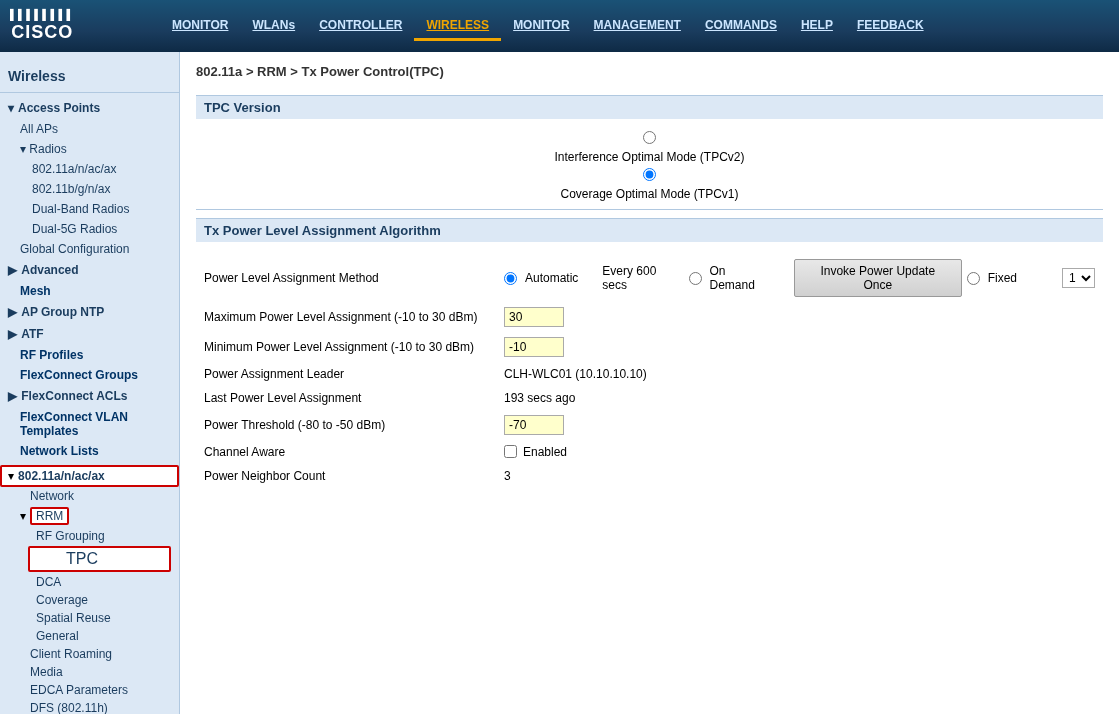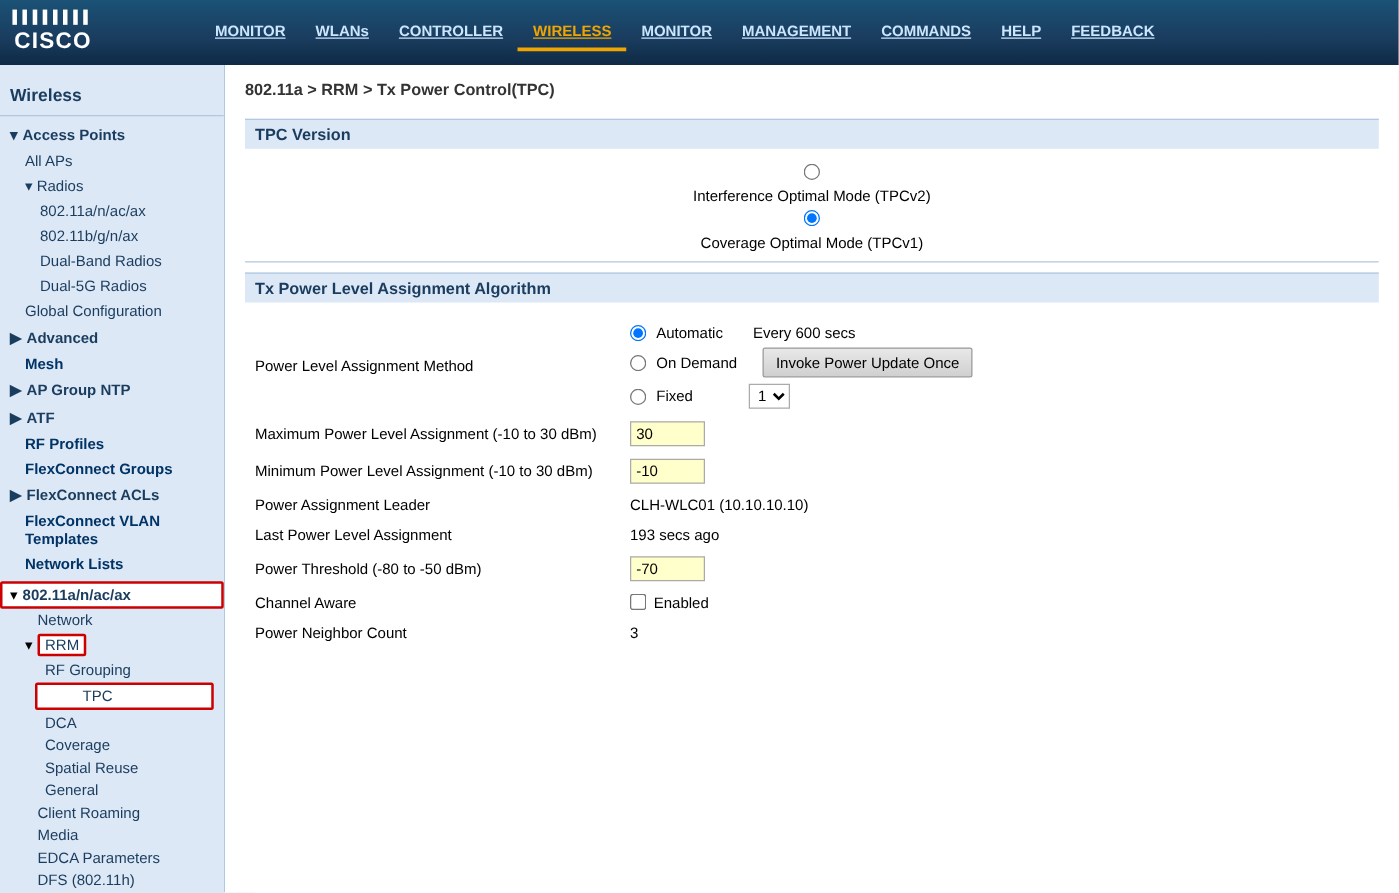--- a/index.html
+++ b/index.html
@@ -274,21 +274,21 @@
       <span>▾</span>
       <span style="font-weight:bold;color:#1a3c5e;">802.11a/n/ac/ax</span>
     </div>
     <div class="sidebar-sub">Network</div>
     <div style="padding:2px 8px 2px 20px;display:flex;align-items:center;gap:4px;cursor:pointer;">
       <span>▾</span>
       <span style="border:2px solid #cc0000;border-radius:2px;padding:0 4px;background:white;font-size:12px;color:#1a3c5e;">RRM</span>
     </div>
     <div class="sidebar-sub" style="padding-left:36px;">RF Grouping</div>
     <div style="padding:2px 36px;border:2px solid #cc0000;border-radius:2px;background:white;margin:1px 8px 1px 28px;cursor:pointer;">
-      <span style="color:#1a3c5e;font-size:12px;">TPC</span>
+      <span style="color:#1a3c5e;font-size:16px;">TPC</span>
     </div>
     <div class="sidebar-sub" style="padding-left:36px;">DCA</div>
     <div class="sidebar-sub" style="padding-left:36px;">Coverage</div>
     <div class="sidebar-sub" style="padding-left:36px;">Spatial Reuse</div>
     <div class="sidebar-sub" style="padding-left:36px;">General</div>
     <div class="sidebar-sub">Client Roaming</div>
     <div class="sidebar-sub">Media</div>
     <div class="sidebar-sub">EDCA Parameters</div>
     <div class="sidebar-sub">DFS (802.11h)</div>
     <div class="sidebar-sub">High Throughput (802.11n/ac/ax)</div>
@@ -314,21 +314,21 @@
     <hr class="section-divider">
 
     <div class="section-header">Tx Power Level Assignment Algorithm</div>
 
     <table class="form-table">
       <tbody>
 
         <tr>
           <td class="label-col">Power Level Assignment Method</td>
           <td class="value-col">
-            <div style="display:flex;flex-direction:column;gap:5px;">
+            <div style="display:flex;flex-direction:row;gap:5px;">
 
               <div class="option-row">
                 <input type="radio" name="assignment" id="auto" checked="" style="">
                 <label for="auto">Automatic</label>
                 <span style="margin-left:16px;">Every 600 secs</span>
               </div>
 
               <div class="option-row">
                 <input type="radio" name="assignment" id="ondemand" style="">
                 <label for="ondemand">On Demand</label>

